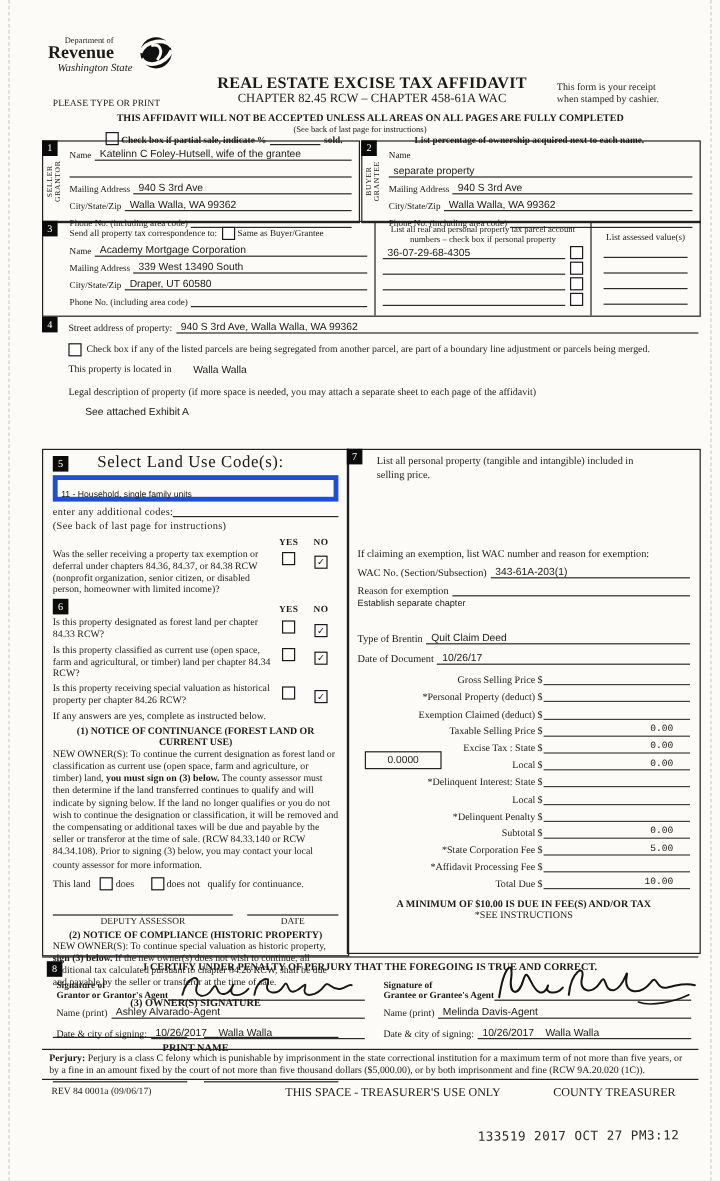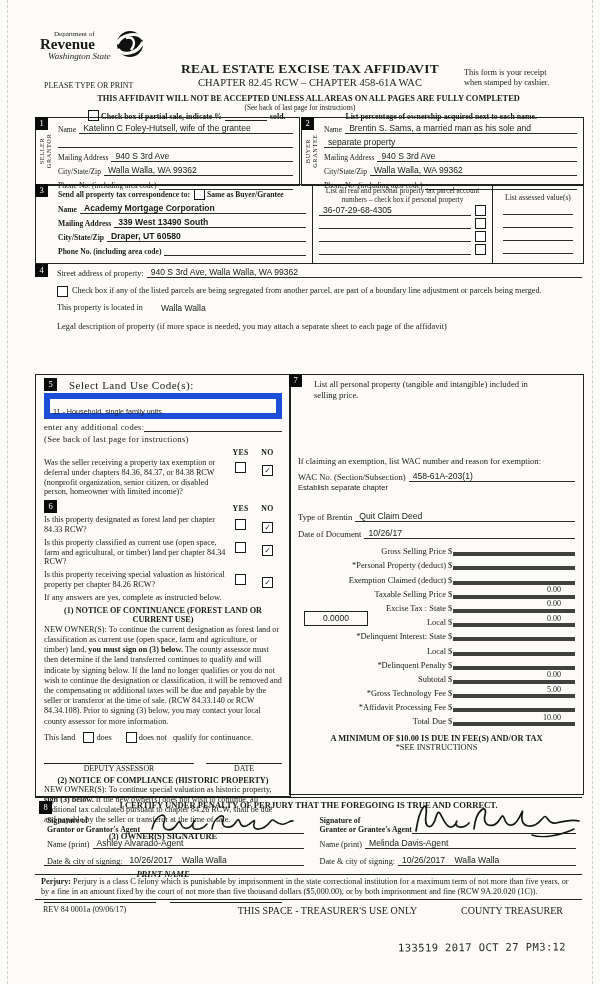--- a/index.html
+++ b/index.html
@@ -36,22 +36,22 @@
   .qrow{display:flex;align-items:flex-start;margin-bottom:3px;}
   .qtext{width:183px;font-size:8.2px;line-height:9.8px;}
   .qcol{width:27px;text-align:center;flex:0 0 27px;}
   .ynhead{font-size:7.8px;font-weight:bold;letter-spacing:.3px;}
   
   .para{font-size:8.2px;line-height:10.2px;text-align:left;}
   
   .mrow{display:flex;align-items:flex-end;height:14.2px;position:relative;}
   .mlabel{flex:0 0 148px;text-align:right;white-space:nowrap;font-size:8.4px;margin-top:34px;}
   .mdollar{padding:0 1px 0 2px;font-size:8.4px;}
-  .mline{flex:1;border-bottom:4px solid #404040;text-align:right;padding-right:14px;
-         font-family:Liberation Serif, serif;font-size:8px;line-height:9.5px;}
+  .mline{flex:1;border-bottom:1px solid #404040;text-align:right;padding-right:14px;
+         font-family:Liberation Mono, monospace;font-size:8px;line-height:9.5px;}
   .ratebox{position:absolute;left:6px;bottom:1px;width:62px;height:13px;border:1.3px solid #222;
            text-align:center;font-family:"Liberation Sans",sans-serif;font-size:8.5px;line-height:13px;}
   .sigline{border-bottom:1px solid #222;flex:1;position:relative;height:12px;}
   .ulseg{border-bottom:1px solid #222;height:10px;}
 </style>
 </head>
 <body>
 
 <div id="page">
 
@@ -130,21 +130,20 @@
 
   <div class="secbox" style="left:301px;top:117px;width:281px;height:67px;">
     <div class="numb numb-corner">2</div>
     <div class="sideblock">
       <span>BUYER</span><br>
       <span>GRANTEE</span>
     </div>
     <div style="padding:3px 6px 0 22px;">
       <div class="frow">
           <span class="flab">Name</span>
-        <span class="fval">Brentin S. Sams, a married man as his sole and</span>
         </div>
       <div class="frow">
           <span class="fval">separate property</span>
         </div>
       <div class="frow">
           <span class="flab">Mailing Address</span>
         <span class="fval">940 S 3rd Ave</span>
         </div>
       <div class="frow">
           <span class="flab">City/State/Zip</span>
@@ -152,21 +151,21 @@
         </div>
       <div class="frow">
           <span class="flab">Phone No. (including area code)</span>
         <span class="fval empty"></span>
         </div>
     </div>
   </div>
 
   <div class="secbox" style="left:35px;top:184px;width:547px;height:78px;display:flex;">
     <div class="numb numb-corner">3</div>
-    <div style="width:248px;padding:3px 6px 0 22px;font-weight:bold;">
+    <div style="width:248px;padding:3px 6px 0 22px;">
       <div style="display:flex;align-items:center;font-size:7.6px;height:13px;">
         <span>Send all property tax correspondence to:</span>
         <span class="cb" style="margin:0 2px 0 4px;"></span>
         <span>Same as Buyer/Grantee</span>
       </div>
       <div class="frow">
           <span class="flab">Name</span>
         <span class="fval">Academy Mortgage Corporation</span>
         </div>
       <div class="frow">
@@ -227,31 +226,32 @@
         </div>
       <div style="display:flex;align-items:flex-start;font-size:8.2px;margin-top:8px;">
         <span class="cb" style="margin-right:4px;"></span>
         <span>Check box if any of the listed parcels are being segregated from another parcel, are part of a boundary line adjustment or parcels being merged.</span>
       </div>
       <div style="display:flex;font-size:8.2px;margin-top:6px;">
         <span>This property is located in</span>
         <span class="sans" style="font-size:8.6px;margin-left:18px;">Walla Walla</span>
       </div>
       <div style="font-size:8.4px;margin-top:9px;">Legal description of property (if more space is needed, you may attach a separate sheet to each page of the affidavit)</div>
+      <div class="sans" style="font-size:8.6px;margin-top:7px;margin-left:14px;">See attached Exhibit A</div>
     </div>
   </div>
 
   <div class="secbox" style="left:35px;top:374px;width:254px;height:421px;">
     <div style="padding:3px 8px 0 8px;position:relative;">
 
       <div style="display:flex;align-items:center;">
         <div class="numb">5</div>
-        <span style="font-size:11px;letter-spacing:.5px;margin-left:12px;">Select Land Use Code(s):</span>
-      </div>
-      <div style="border:6px solid #1d4ed8;height:12px;margin-top:2px;padding:1px 3px;">
+        <span style="font-size:14px;letter-spacing:.5px;margin-left:24px;">Select Land Use Code(s):</span>
+      </div>
+      <div style="border:4px solid #1d4ed8;height:12px;margin-top:2px;padding:1px 3px;">
         <span class="sans" style="font-size:7.2px;line-height:11px;">11 - Household, single family units</span>
       </div>
       <div class="frow" style="height:12px;margin-top:1px;">
         <span style="font-size:8.6px;letter-spacing:.3px;white-space:nowrap;">enter any additional codes:</span>
         <span class="fval empty"></span>
       </div>
       <div style="font-size:8.6px;letter-spacing:.3px;margin-top:2px;">(See back of last page for instructions)</div>
 
       <div class="qrow" style="margin-top:4px;margin-bottom:1px;">
         <span class="qtext"></span>
@@ -316,41 +316,45 @@
       <div class="para">
         <span>NEW OWNER(S): To continue special valuation as historic property, </span><span class="b">sign (3) below.</span><span> If the new owner(s) does not wish to continue, all additional tax calculated pursuant to chapter 84.26 RCW, shall be due and payable by the seller or transferor at the time of sale.</span>
       </div>
 
       <div class="ctr b" style="font-size:8.6px;margin-top:5px;">(3)  OWNER(S) SIGNATURE</div>
       <div style="display:flex;margin-top:14px;">
         <div class="ulseg" style="flex:1;"></div>
         <div style="width:14px;"></div>
         <div class="ulseg" style="flex:1;"></div>
       </div>
-      <div class="ctr b" style="font-size:8.6px;margin-top:3px;font-style:italic;">PRINT NAME</div>
+      <div class="ctr b" style="font-size:8.6px;margin-top:3px;">PRINT NAME</div>
       <div style="display:flex;margin-top:13px;">
         <div class="ulseg" style="flex:1;"></div>
         <div style="width:14px;"></div>
         <div class="ulseg" style="flex:1;"></div>
       </div>
     </div>
   </div>
 
   <div class="secbox" style="left:289px;top:374px;width:293px;height:419px;">
     <div class="numb numb-corner">7</div>
     <div style="padding:4px 8px 0 8px;">
       <div style="font-size:8.6px;line-height:10.5px;padding-left:16px;width:238px;">List all  personal property (tangible and intangible) included in selling price.</div>
 
       <div style="height:56px;"></div>
 
       <div style="font-size:8.6px;">If claiming an exemption, list WAC number and reason for exemption:</div>
 
       <div class="frow" style="height:16px;">
         <span class="flab" style="font-size:8.6px;">WAC No. (Section/Subsection)</span>
-        <span class="fval">458-61A-203(1)</span>
+        <span class="fval">343-61A-203(1)</span>
+      </div>
+      <div class="frow" style="height:14px;">
+        <span class="flab" style="font-size:8.6px;">Reason for exemption</span>
+        <span class="fval empty"></span>
       </div>
       <div class="sans" style="font-size:7.6px;margin-top:1px;">Establish separate chapter</div>
 
       <div style="height:14px;"></div>
 
       <div class="frow" style="height:16px;">
         <span class="flab" style="font-size:8.6px;">Type of Brentin</span>
         <span class="fval">Quit Claim Deed</span>
       </div>
       <div class="frow" style="height:16px;">
@@ -404,21 +408,21 @@
             <span class="mlabel">*Delinquent Penalty</span>
             <span class="mdollar">$</span>
             <span class="mline"></span>
           </div>
         <div class="mrow">
             <span class="mlabel">Subtotal</span>
             <span class="mdollar">$</span>
             <span class="mline">0.00</span>
           </div>
         <div class="mrow">
-            <span class="mlabel">*Gross Technology Fee</span>
+            <span class="mlabel">*State Corporation Fee</span>
             <span class="mdollar">$</span>
             <span class="mline">5.00</span>
           </div>
         <div class="mrow">
             <span class="mlabel">*Affidavit Processing Fee</span>
             <span class="mdollar">$</span>
             <span class="mline"></span>
           </div>
         <div class="mrow">
             <span class="mlabel">Total Due</span>

